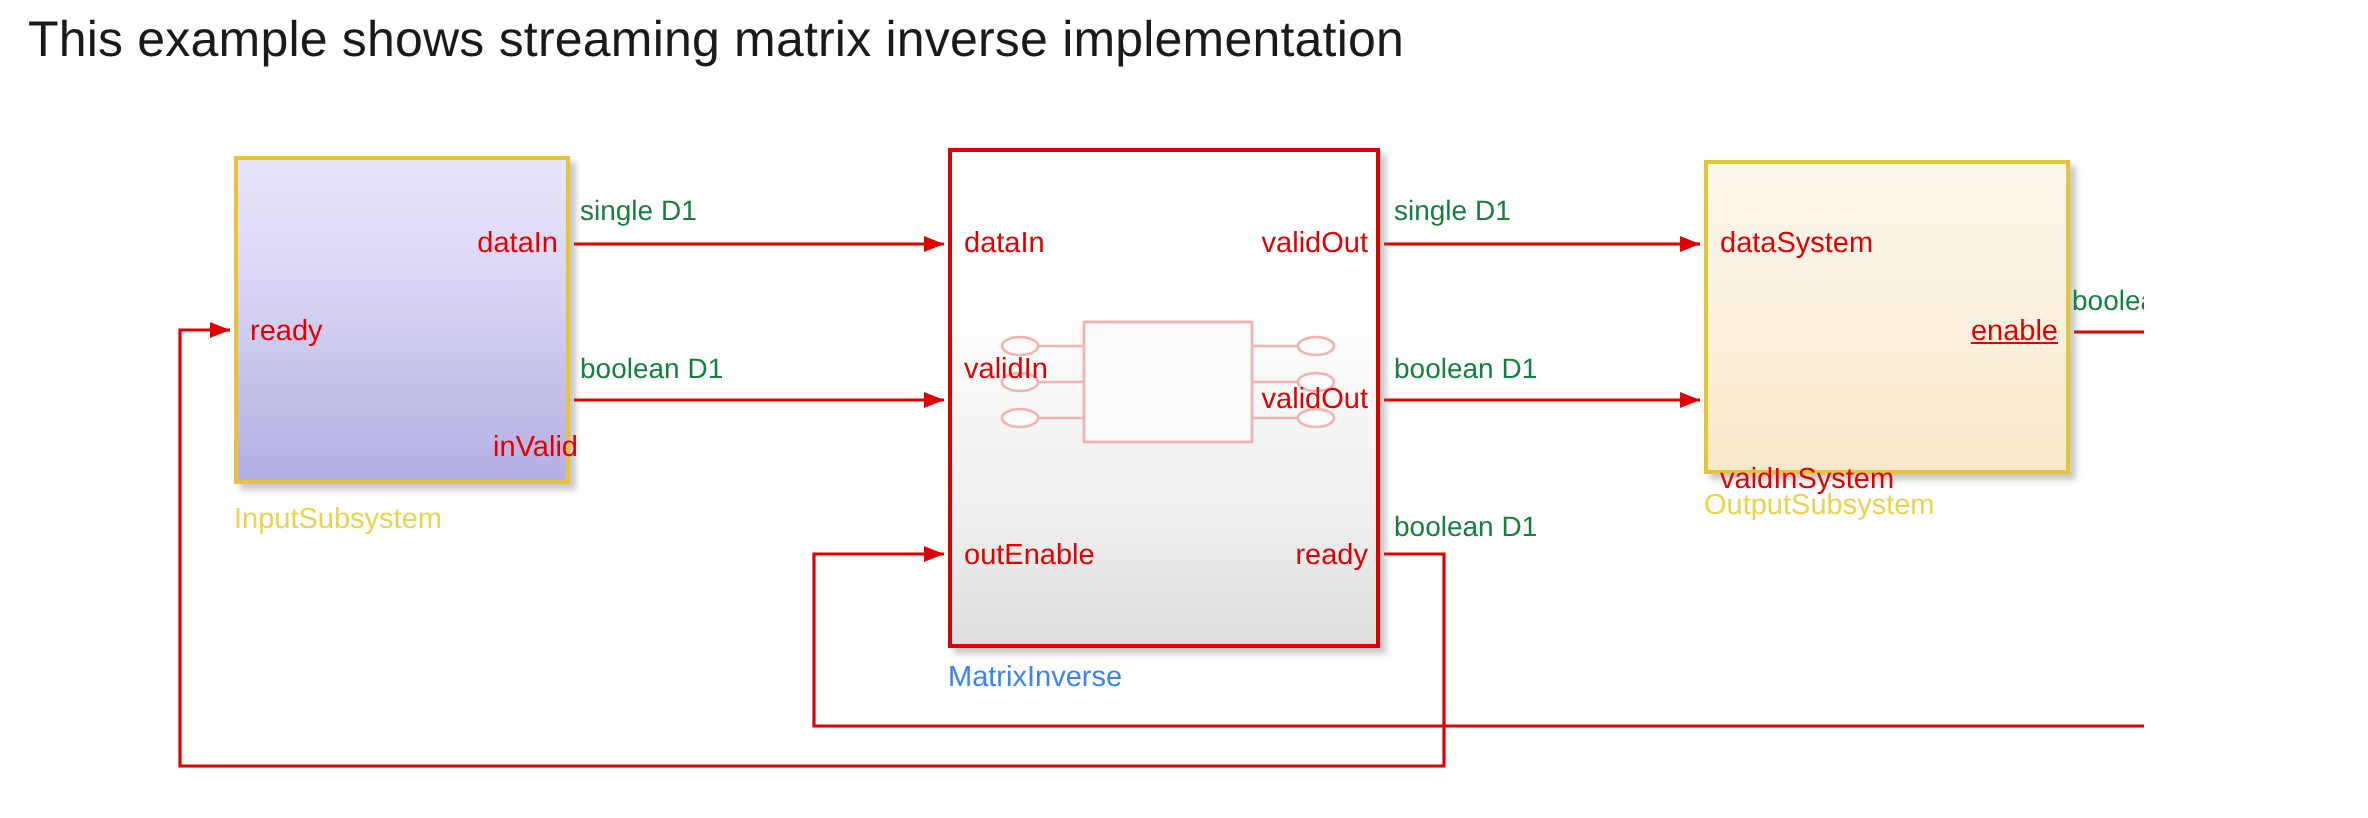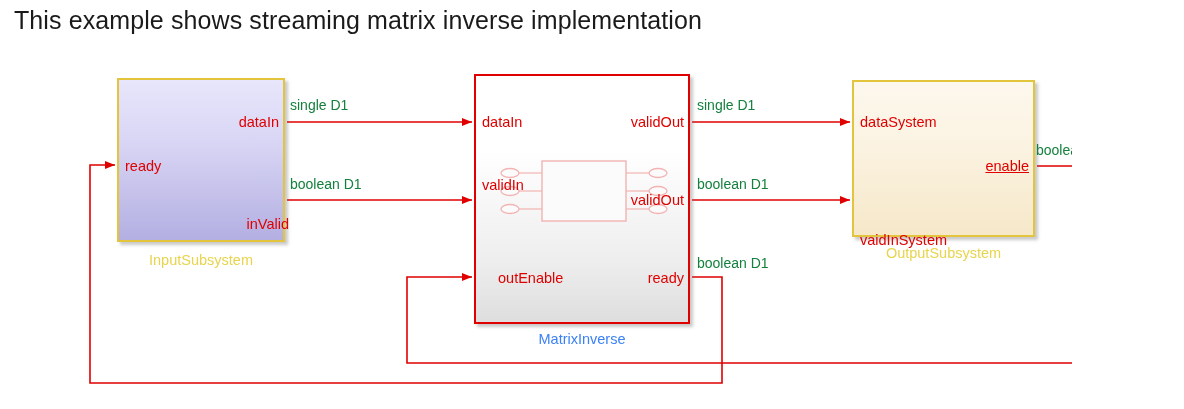--- a/index.html
+++ b/index.html
@@ -58,21 +58,21 @@
     background: linear-gradient(to bottom, #ffffff 0%, #ffffff 30%, #eeeeee 75%, #dedede 100%);
     border: 2px solid #e00000;
     box-shadow: 3px 3px 3px rgba(120,120,120,0.4);
   }
 
   
   .caption {
     position: absolute;
     font-size: 14.5px;
     white-space: nowrap;
-    text-align: center;
+    text-align: left;
   }
   .caption-yellow { color: #e8d44d; }
   .caption-red { color: #3b82f6; }
 
   
   .port-label {
     position: absolute;
     font-size: 14.5px;
     color: #e00000;
     white-space: nowrap;
@@ -144,21 +144,21 @@
     <ellipse cx="12" cy="18" rx="9" ry="4.5" fill="#fbfbfb" stroke="#f3b3b3" stroke-width="1.3"></ellipse>
     <ellipse cx="12" cy="36" rx="9" ry="4.5" fill="#fbfbfb" stroke="#f3b3b3" stroke-width="1.3"></ellipse>
     <ellipse cx="12" cy="54" rx="9" ry="4.5" fill="#fbfbfb" stroke="#f3b3b3" stroke-width="1.3"></ellipse>
     <ellipse cx="160" cy="18" rx="9" ry="4.5" fill="#fbfbfb" stroke="#f3b3b3" stroke-width="1.3"></ellipse>
     <ellipse cx="160" cy="36" rx="9" ry="4.5" fill="#fbfbfb" stroke="#f3b3b3" stroke-width="1.3"></ellipse>
     <ellipse cx="160" cy="54" rx="9" ry="4.5" fill="#fbfbfb" stroke="#f3b3b3" stroke-width="1.3"></ellipse>
   </svg>
 
   <div class="port-label port-left" style="left:482px; top:115px;">dataIn</div>
   <div class="port-label port-left" style="left:482px; top:178px;">validIn</div>
-  <div class="port-label port-left" style="left:482px; top:271px;margin-left:16px;">outEnable</div>
+  <div class="port-label port-left" style="left:482px; top:271px;">outEnable</div>
   <div class="port-label port-right" style="left:570px; top:115px; width:114px;">validOut</div>
   <div class="port-label port-right" style="left:570px; top:193px; width:114px;">validOut</div>
   <div class="port-label port-right" style="left:570px; top:271px; width:114px;">ready</div>
   <div class="caption caption-red" style="left:474px; top:331px; width:216px;">MatrixInverse</div>
 
   <div class="block block-subsys-out" style="left:852px; top:80px; width:183px; height:157px;">
   </div>
   <div class="port-label port-left" style="left:860px; top:115px;">dataSystem</div>
   <div class="port-label port-left" style="left:860px; top:193px;margin-top:40px;">vaidInSystem</div>
   <div class="port-label port-right" style="left:925px; top:159px; width:104px;text-decoration:underline;">enable</div>

